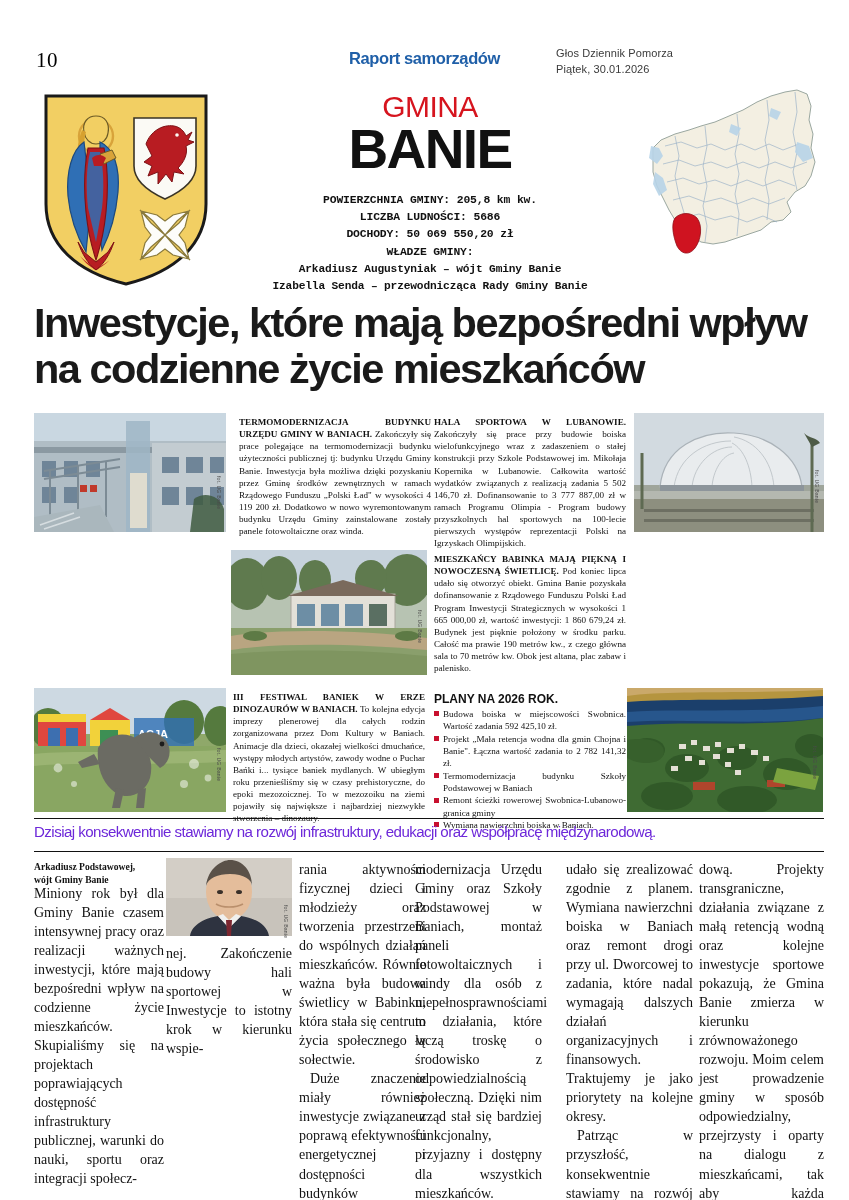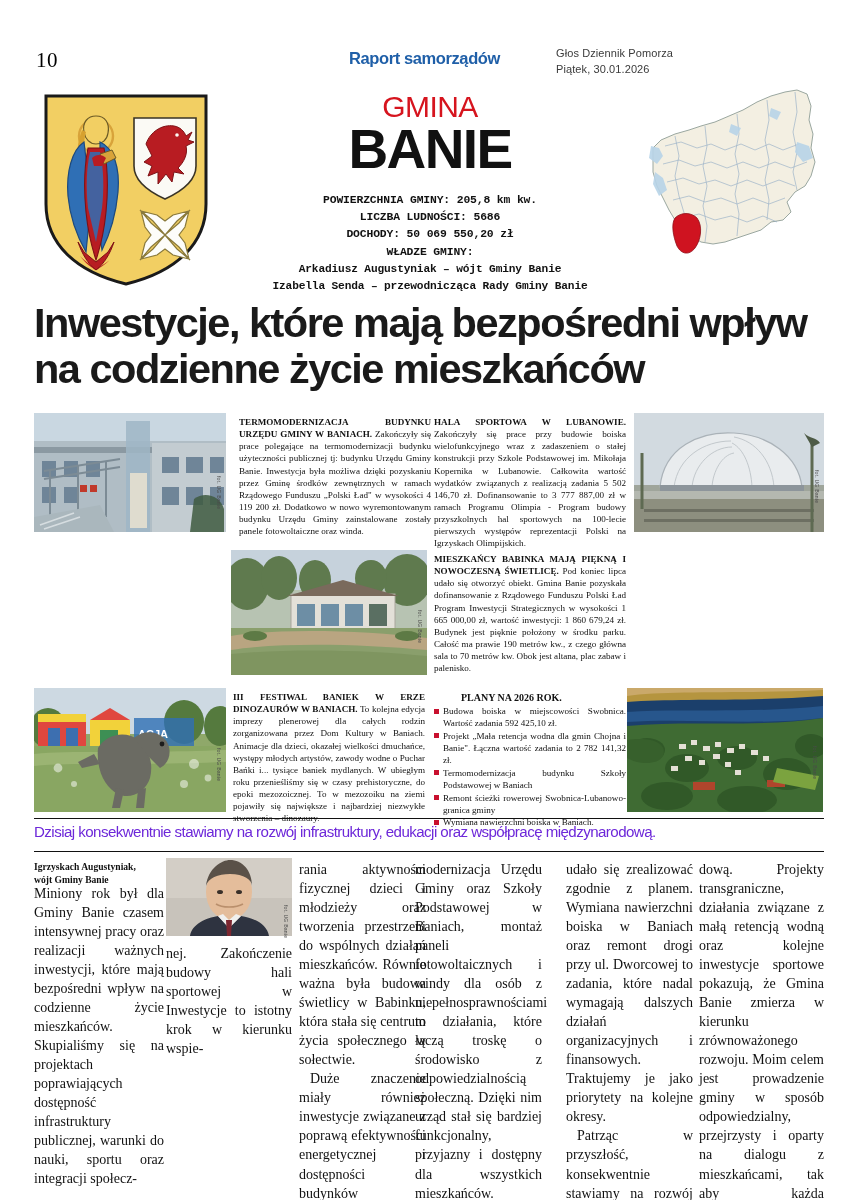--- a/index.html
+++ b/index.html
@@ -146,25 +146,24 @@
     line-height: 1.335;
     text-align: justify;
     color: #111;
     hyphens: none;
   }
   .artcol .lede {
     font-weight: 700;
     text-transform: uppercase;
   }
   .plans-title {
-    font-family: Liberation Serif, serif;
-    font-weight: 700;
-    font-size: 10px;
+    font-family: Liberation Sans, sans-serif;
+    font-weight: 700;
+    font-size: 12px;
     margin-bottom: 1px;
-    margin-left: 27px;
   }
   .plan-item {
     position: relative;
     padding-left: 9px;
     font-size: 9.1px;
     line-height: 1.335;
     text-align: justify;
     margin-bottom: .5px;
   }
   .plan-item .bullet {
@@ -532,21 +531,21 @@
     </svg>
   </div>
   <div class="credit" style="left:818px; top:746px;">fot. UG Banie</div>
 
   <div class="rule" style="left:34px; top:818px; width:790px;"></div>
   <div class="rule" style="left:34px; top:851px; width:790px;"></div>
 
   <div class="sub-headline">Dzisiaj konsekwentnie stawiamy na rozwój infrastruktury, edukacji oraz współpracę międzynarodową.</div>
 
   <div class="byline">
-    <div>Igrzyskach Augustyniak,</div>
+    <div>Arkadiusz Podstawowej,</div>
     <div>wójt Gminy Banie</div>
   </div>
 
   <div class="portrait">
     <svg class="ph-inner" viewBox="0 0 126 78" preserveAspectRatio="none">
       <rect width="126" height="78" fill="#c8c3bb"></rect>
       <rect width="126" height="40" fill="#d3cec6"></rect>
       <ellipse cx="63" cy="34" rx="23" ry="28" fill="#e4bd9b"></ellipse>
       <path d="M40 28 C42 10 56 2 64 2 C76 2 86 12 86 28 C86 22 78 16 64 16 C52 16 42 20 40 28 Z" fill="#5a5148"></path>
       <ellipse cx="54" cy="34" rx="3" ry="2" fill="#3a3029"></ellipse>

